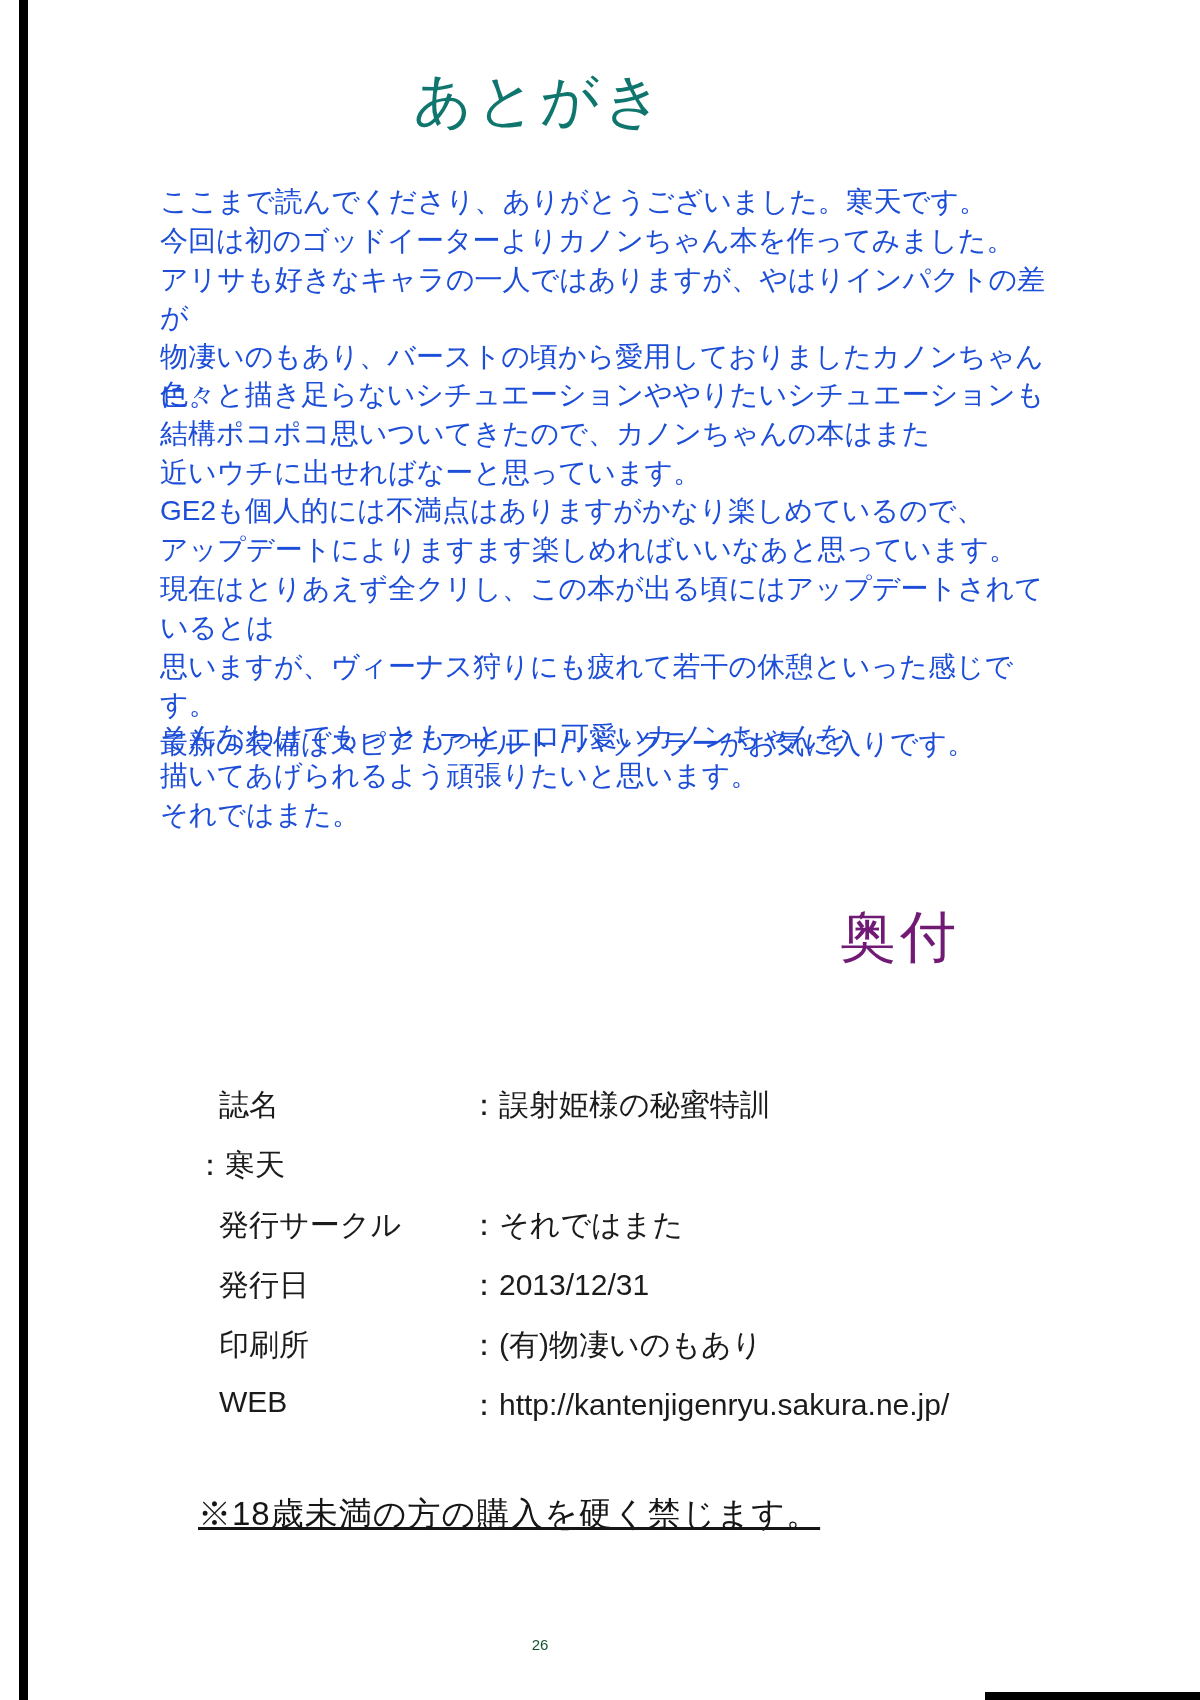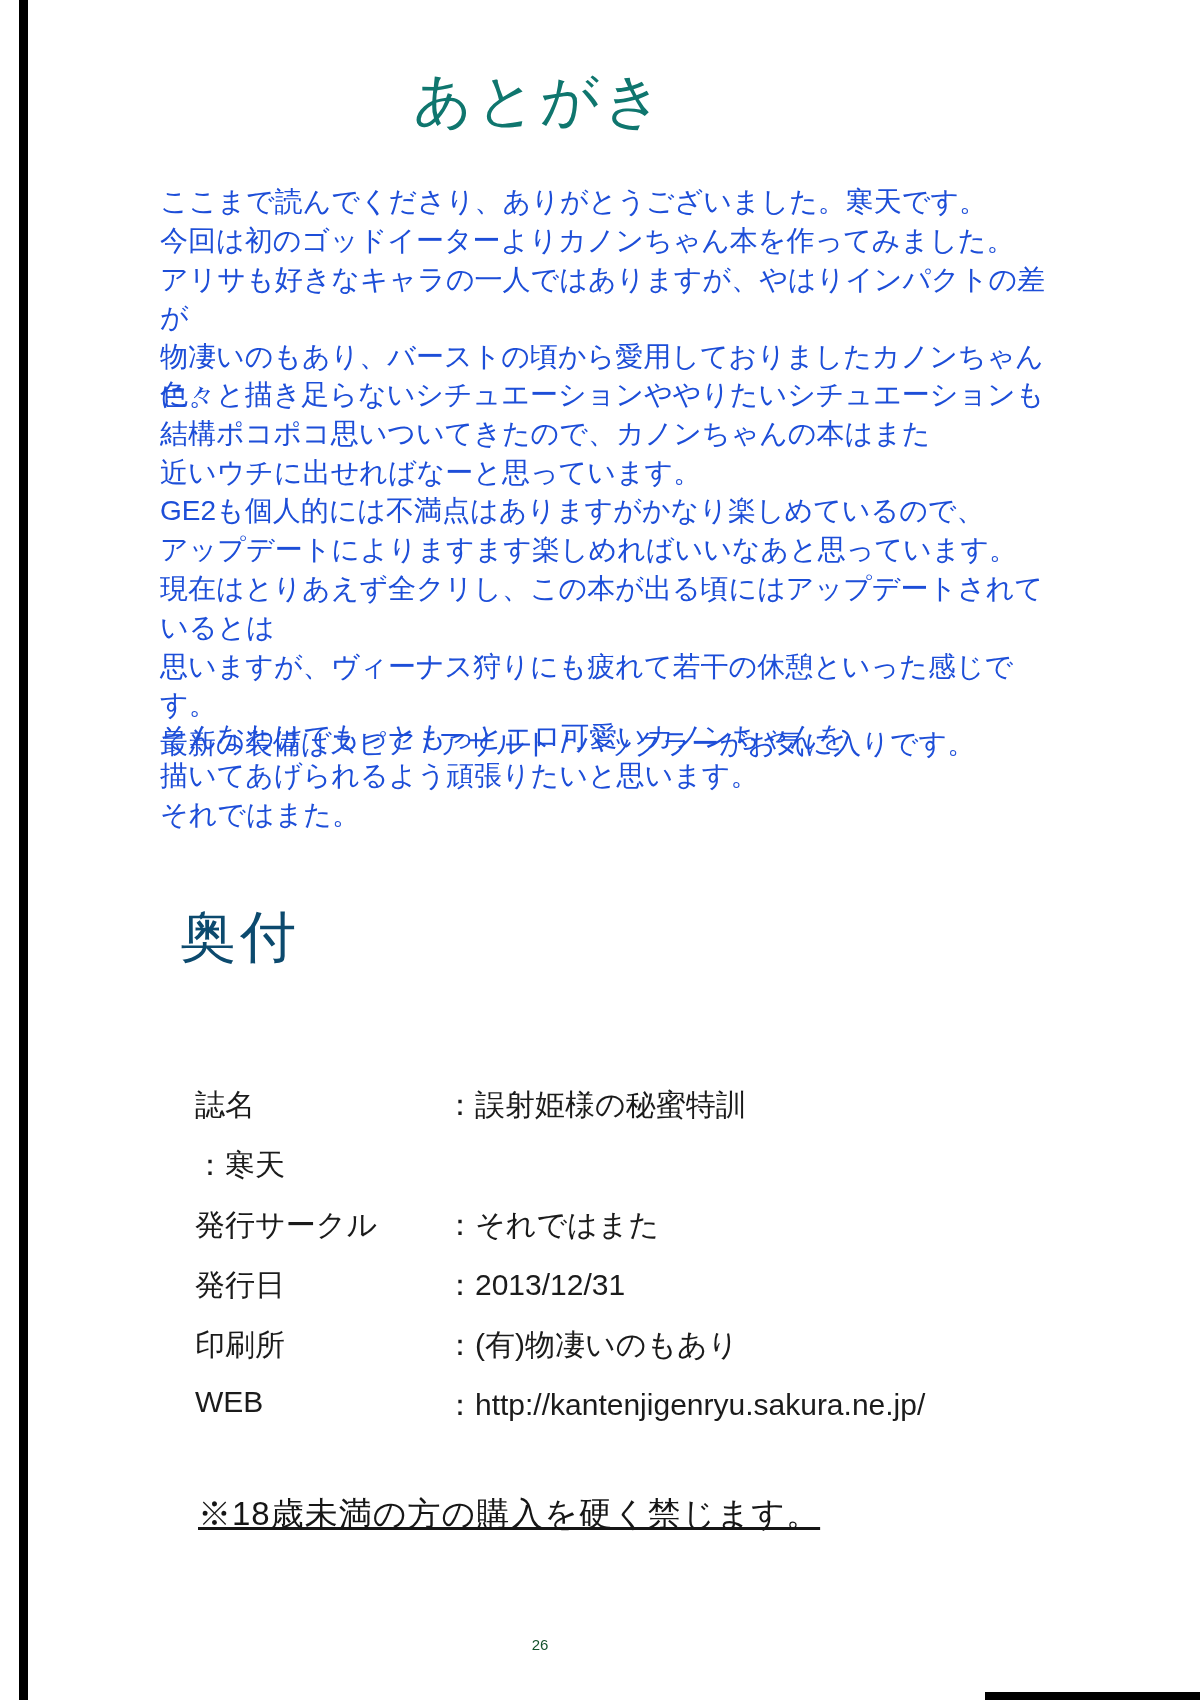--- a/index.html
+++ b/index.html
@@ -57,40 +57,41 @@
   .para-2 { top: 376px; }
   .para-3 { top: 718px; }
   .colophon-title {
     position: absolute;
     left: 180px;
     top: 900px;
     width: 780px;
     margin: 0;
     font-size: 56px;
     font-weight: 500;
-    text-align: left;
+    text-align: right;
     letter-spacing: 4px;
-    color: #0c4a6e;
+    color: #701a75;
   }
   .colophon {
     position: absolute;
     left: 195px;
     top: 1085px;
     width: 860px;
   }
   .colophon-row {
     display: flex;
     align-items: flex-start;
     height: 60px;
     font-size: 30px;
     color: #1b1b1b;
   }
   .colophon-label {
     width: 250px;
     flex: 0 0 250px;
+    margin-left: 24px;
   }
   .colophon-value {
     flex: 1;
   }
   .notice {
     position: absolute;
     left: 198px;
     top: 1492px;
     width: 900px;
     font-size: 33px;

